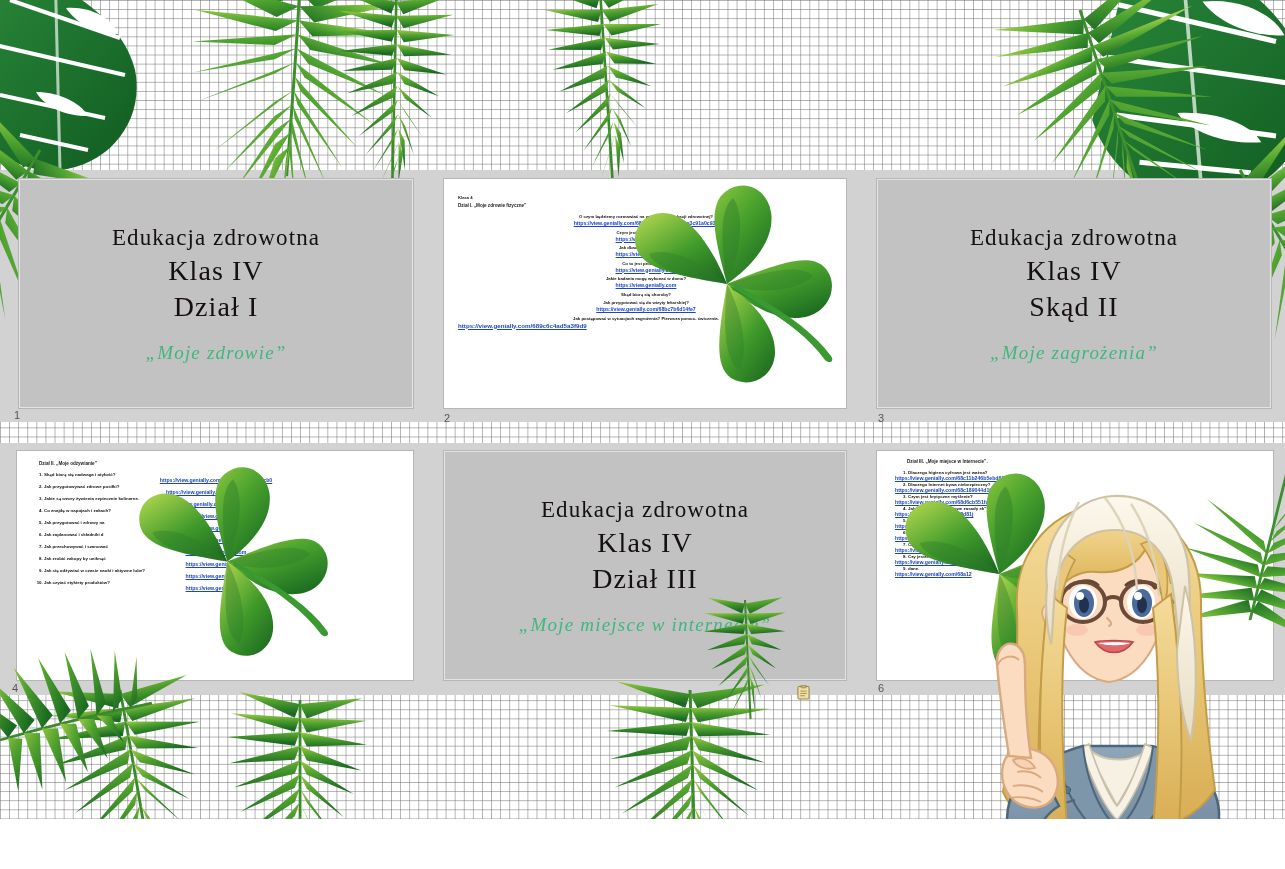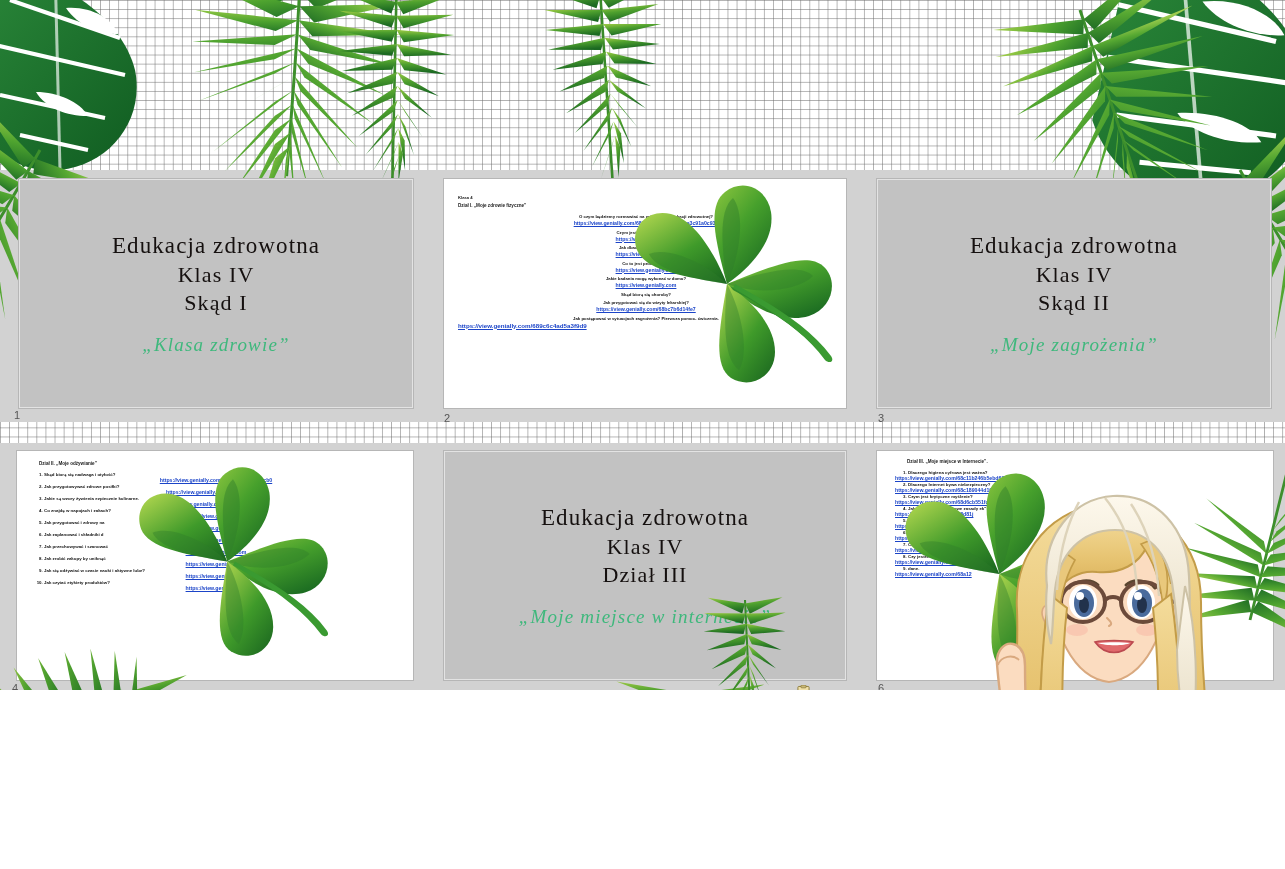--- a/index.html
+++ b/index.html
@@ -8,21 +8,21 @@
     margin: 0; padding: 0;
     width: 1285px; height: 869px;
     overflow: hidden;
     font-family: "Liberation Sans", sans-serif;
     background: #ffffff;
   }
 
   #stage {
     position: relative;
     width: 1285px;
-    height: 690px;
+    height: 819px;
     overflow: hidden;
     background: #ffffff;
   }
 
   
   .grid-bg {
     position: absolute;
     inset: 0;
     background-color: #ffffff;
     background-image:
@@ -75,21 +75,21 @@
 
   .t-line {
     font-family: "Liberation Serif", serif;
     color: #15100f;
     letter-spacing: 1.1px;
     line-height: 1.28;
     text-align: center;
     white-space: nowrap;
   }
   .t-main  { font-size: 23px; }
-  .t-sub   { font-size: 22px; }
+  .t-sub   { font-size: 28px; }
   .t-accent {
     font-family: "Liberation Serif", serif;
     font-style: italic;
     color: #3eb87c;
     font-size: 19px;
     letter-spacing: 1.2px;
     margin-top: 17px;
     white-space: nowrap;
   }
 
@@ -410,22 +410,22 @@
     </g>
 
   </svg>
 
   <div class="slides-layer">
 
     <div class="slide title" style="left:18px; top:178px; width:396px; height:231px;">
       <div class="slide-inner">
         <div class="t-line t-main">Edukacja zdrowotna</div>
         <div class="t-line t-sub">Klas IV</div>
-        <div class="t-line t-sub">Skąd I</div>
-        <div class="t-accent">„Klasa zdrowie”</div>
+        <div class="t-line t-sub">Dział I</div>
+        <div class="t-accent">„Moje zdrowie”</div>
       </div>
     </div>
     <div class="slide-num" style="left:14px; top:409px;">1</div>
 
     <div class="slide" style="left:443px; top:178px; width:404px; height:231px;">
       <div class="slide-inner">
         <div class="doc centered">
           <div class="hdr">Klasa 4</div>
           <div class="ttl">Dział I. „Moje zdrowie fizyczne”</div>
 

